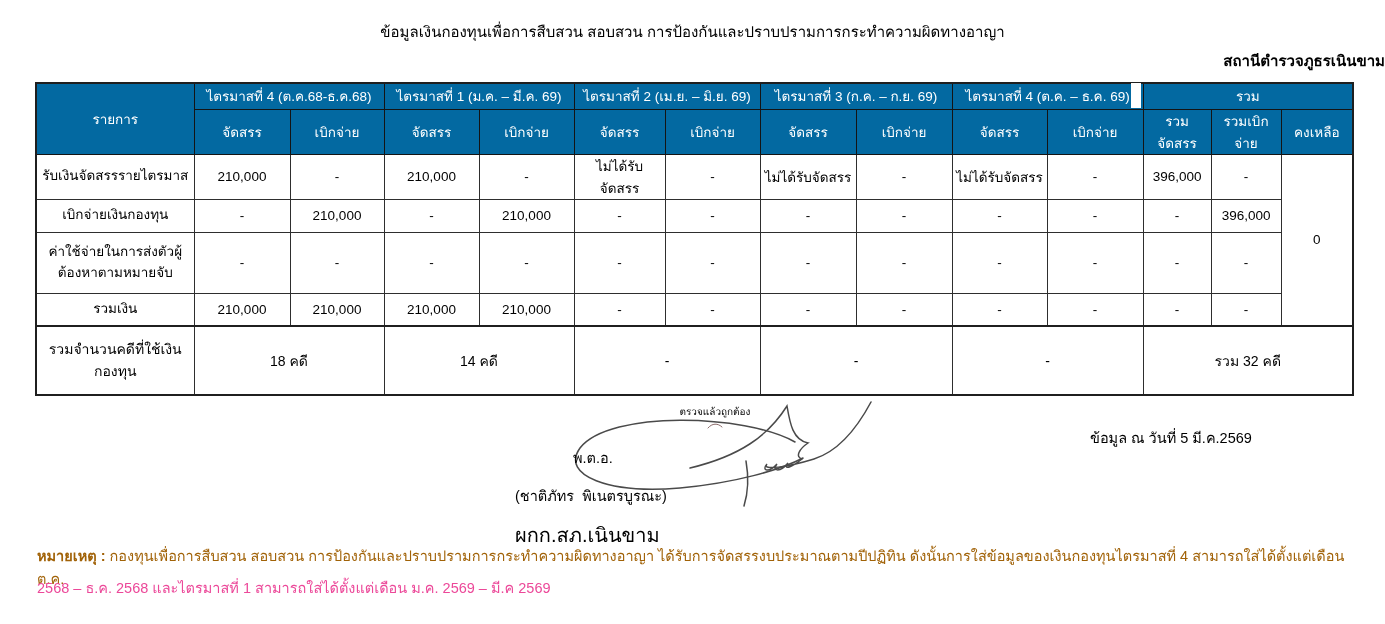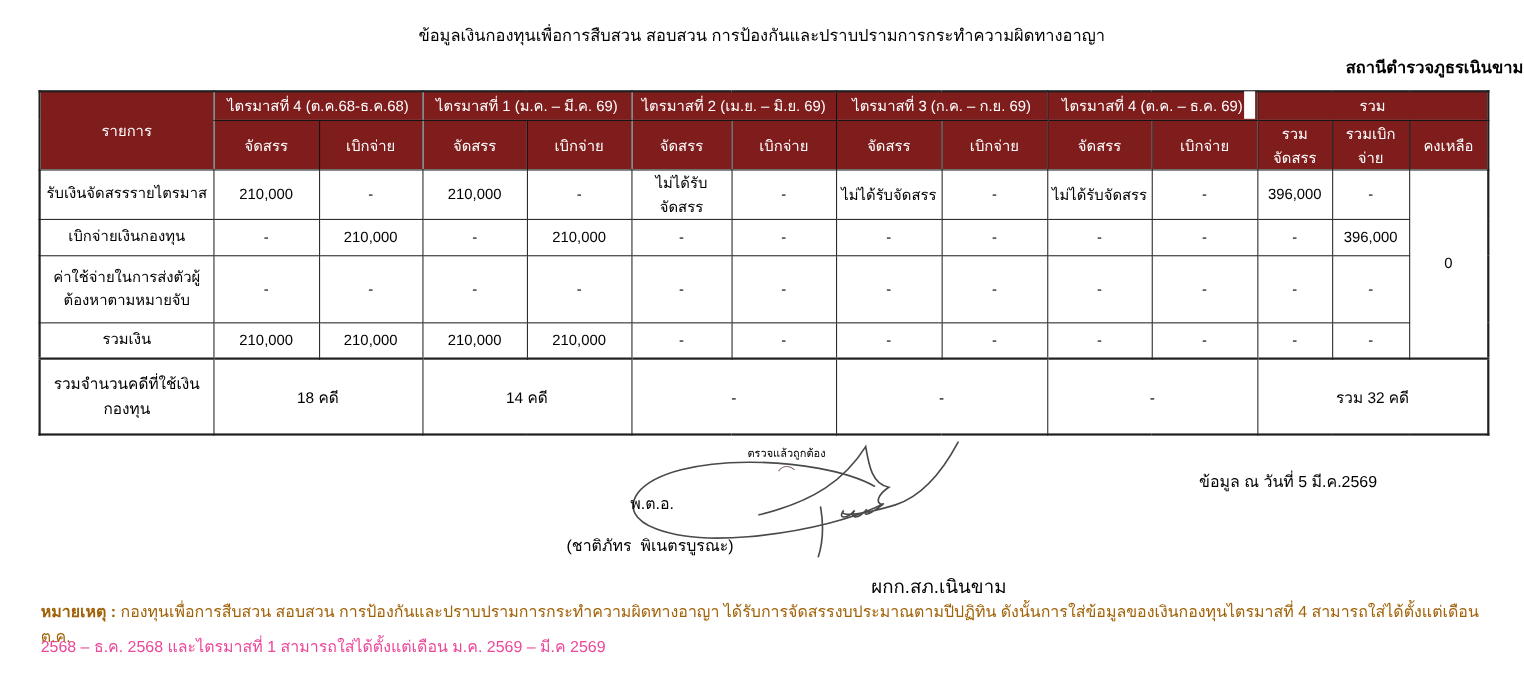--- a/index.html
+++ b/index.html
@@ -2,33 +2,33 @@
 <html><head>
 <meta charset="utf-8">
 <style>
   html,body{margin:0;padding:0;background:#ffffff;}
   body{font-family:"Liberation Sans", sans-serif; color:#000;}
   .page{position:relative;width:1385px;height:624px;background:#fff;overflow:hidden;}
   .title{position:absolute;top:20px;left:0;width:100%;text-align:center;font-size:15px;font-weight:400;}
   .subtitle{position:absolute;top:49px;left:0;width:100%;text-align:right;font-size:15px;font-weight:700;}
   table.fund{position:absolute;left:35px;top:82px;border-collapse:collapse;table-layout:fixed;width:1317px;border:2px solid #1f1f1f;}
   table.fund th, table.fund td{border:1px solid #2e2e2e;box-sizing:border-box;padding:0 2px;overflow:hidden;}
-  table.fund th{background:#7f1d1d;color:#ffffff;font-weight:400;font-size:13.5px;text-align:center;vertical-align:middle;border-color:#141414;}
+  table.fund th{background:#0369a1;color:#ffffff;font-weight:400;font-size:13.5px;text-align:center;vertical-align:middle;border-color:#141414;}
   table.fund td{font-size:13.5px;text-align:center;vertical-align:middle;background:#fff;}
   tr.hr1{height:26px;} tr.hr2{height:31px;}
   tr.r1{height:34px;} tr.r2{height:33px;} tr.r3{height:61px;} tr.r4{height:33px;} tr.r5{height:69px;}
   tr.r5 td{border-top:2px solid #1f1f1f;font-size:14px;}
   td.rowlabel{font-size:13.5px;line-height:1.55;}
   .white-gap{position:absolute;left:1131px;top:83px;width:10px;height:25px;background:#ffffff;z-index:3;}
   .asof{position:absolute;left:1090px;top:378px;font-size:14.5px;margin-top:48px;}
   .sig-verified{position:absolute;left:540px;top:404px;width:350px;text-align:center;font-size:10px;}
   .sig-rank{position:absolute;left:573px;top:446px;font-size:14.5px;}
   .sig-svg{position:absolute;left:540px;top:396px;width:340px;height:118px;}
   .sig-name{position:absolute;left:515px;top:484px;width:400px;text-align:left;font-size:14.5px;white-space:pre;}
-  .sig-position{position:absolute;left:515px;top:519px;width:400px;text-align:right;font-size:17px;}
+  .sig-position{position:absolute;left:515px;top:519px;width:400px;text-align:left;font-size:20px;}
   .note1{position:absolute;left:37px;top:544px;width:1330px;font-size:14.5px;color:#a16207;}
   .note2{position:absolute;left:37px;top:576px;width:1330px;font-size:14.5px;color:#ec4899;}
   .note-label{font-weight:700;}
 </style>
 </head>
 <body>
 
 <div class="page">
 
   <div class="title">ข้อมูลเงินกองทุนเพื่อการสืบสวน สอบสวน การป้องกันและปราบปรามการกระทำความผิดทางอาญา</div>

